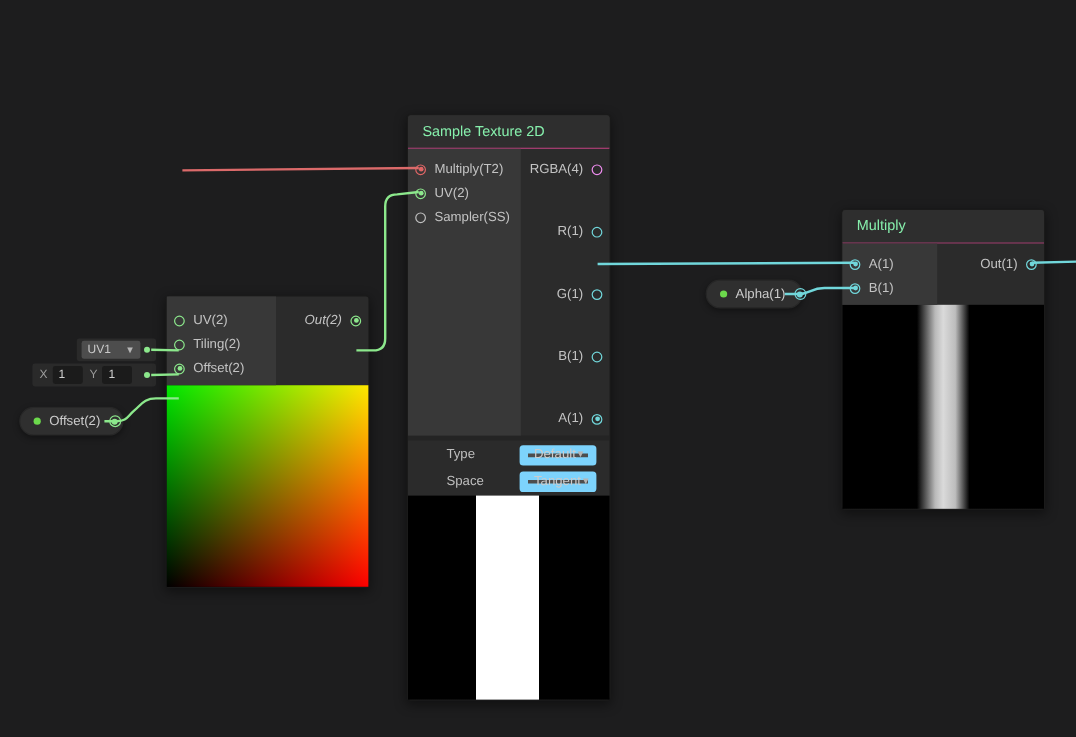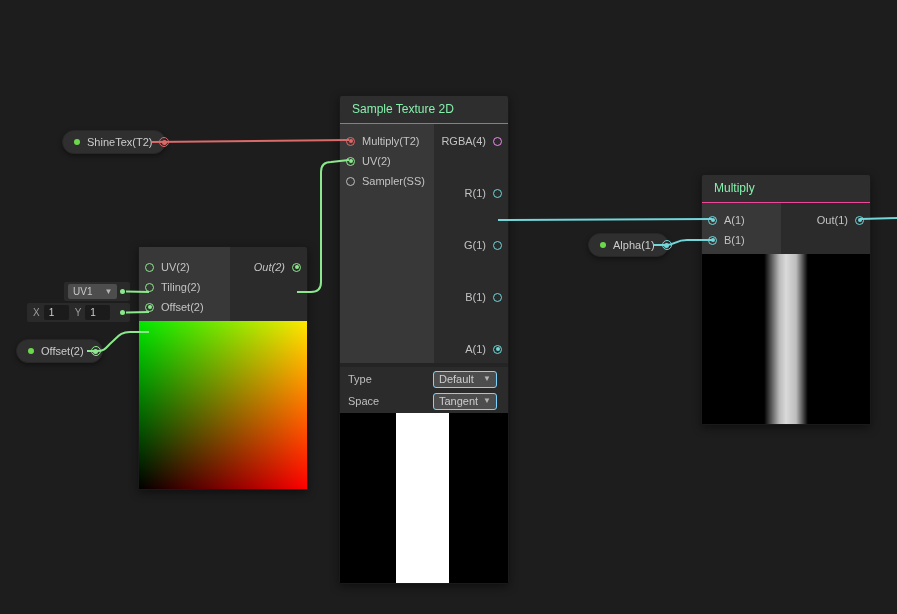--- a/index.html
+++ b/index.html
@@ -25,22 +25,22 @@
   .in-row { padding-left:6px; }
   .out-row { justify-content:flex-end; padding-right:6px; }
 
   .port { width:9px; height:9px; border-radius:50%; border:1.5px solid currentColor; flex:none; position:relative; background:transparent; }
   .port.filled::after { content:""; position:absolute; inset:1.5px; border-radius:50%; background:currentColor; }
   .c-v1 { color:#71d7db; } .c-v2 { color:#8ce88c; } .c-v4 { color:#ef8cef; }
   .c-tex { color:#e06666; } .c-ss { color:#bfbfbf; }
 
   .divider { height:4px; background:#242424; }
   .field-row { display:flex; align-items:center; height:22px; font-size:11px; color:#bfbfbf; }
-  .field-row .flabel { padding-left:8px; flex:1; }
-  .dropdown { width:64px; height:17px; margin-right:11px; background:#4d4d4d; border:1px solid #7dd3fc;
+  .field-row .flabel { padding-left:0; flex:1;margin-left:32px; }
+  .dropdown { width:64px; height:17px; margin-right:11px; background:#4d4d4d; border:7px solid #7dd3fc;
               border-radius:3px; display:flex; align-items:center; justify-content:space-between;
               padding:0 5px; color:#cccccc; font-size:11px; cursor:default; }
   .dd-arrow { font-size:8px; color:#b5b5b5; line-height:1; }
 
   .preview { margin:0; width:168px; }
   .preview-uv { height:168px;
       background-image: linear-gradient(to right, #000000, #ff0000),
                         linear-gradient(to top, #000000, #00e800);
       background-blend-mode: screen; }
   .preview-stripe { height:170px;
@@ -74,25 +74,20 @@
     <path d="M152,142 L349,140" stroke="#db6a6a" stroke-width="2" fill="none"></path>
     <path d="M297,292 L311,292 Q321,292 321,282 L321,172 Q321,162 331,162 L349,160" stroke="#8ce88c" stroke-width="2" fill="none"></path>
     <path d="M126,291.5 L149,292" stroke="#8ce88c" stroke-width="2" fill="none"></path>
     <path d="M126,312.5 L149,312" stroke="#8ce88c" stroke-width="2" fill="none"></path>
     <path d="M87,351 L97,351 C106,351 106,347 112,342 C118,337 120,332 130,332 L149,332" stroke="#8ce88c" stroke-width="2" fill="none"></path>
     <path d="M498,220 L712,219" stroke="#71d7db" stroke-width="2" fill="none"></path>
     <path d="M654,245 L665,245 C676,245 675,240 687,240 L712,240" stroke="#71d7db" stroke-width="2" fill="none"></path>
     <path d="M860,219 L897,218" stroke="#71d7db" stroke-width="2" fill="none"></path>
   </svg>
 
-  <div class="pill" style="left:62px; top:130px; width:104px;">
-    <span class="pdot"></span>
-    <span>ShineTex(T2)</span>
-    <span class="port filled c-tex"></span>
-  </div>
 
   <div class="pill" style="left:16px; top:339px; width:87px;">
     <span class="pdot"></span>
     <span>Offset(2)</span>
     <span class="port filled c-v2"></span>
   </div>
 
   <div class="pill" style="left:588px; top:233px; width:81px;">
     <span class="pdot"></span>
     <span>Alpha(1)</span>

